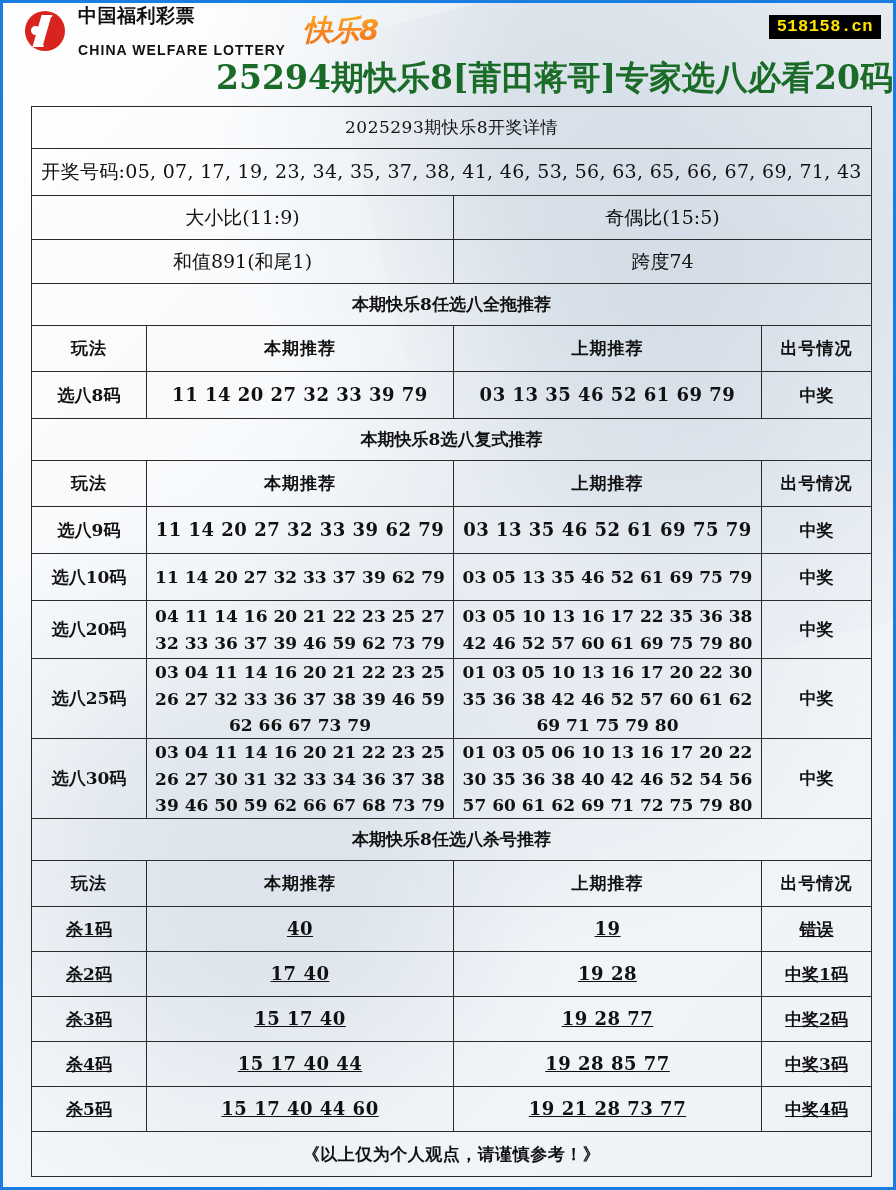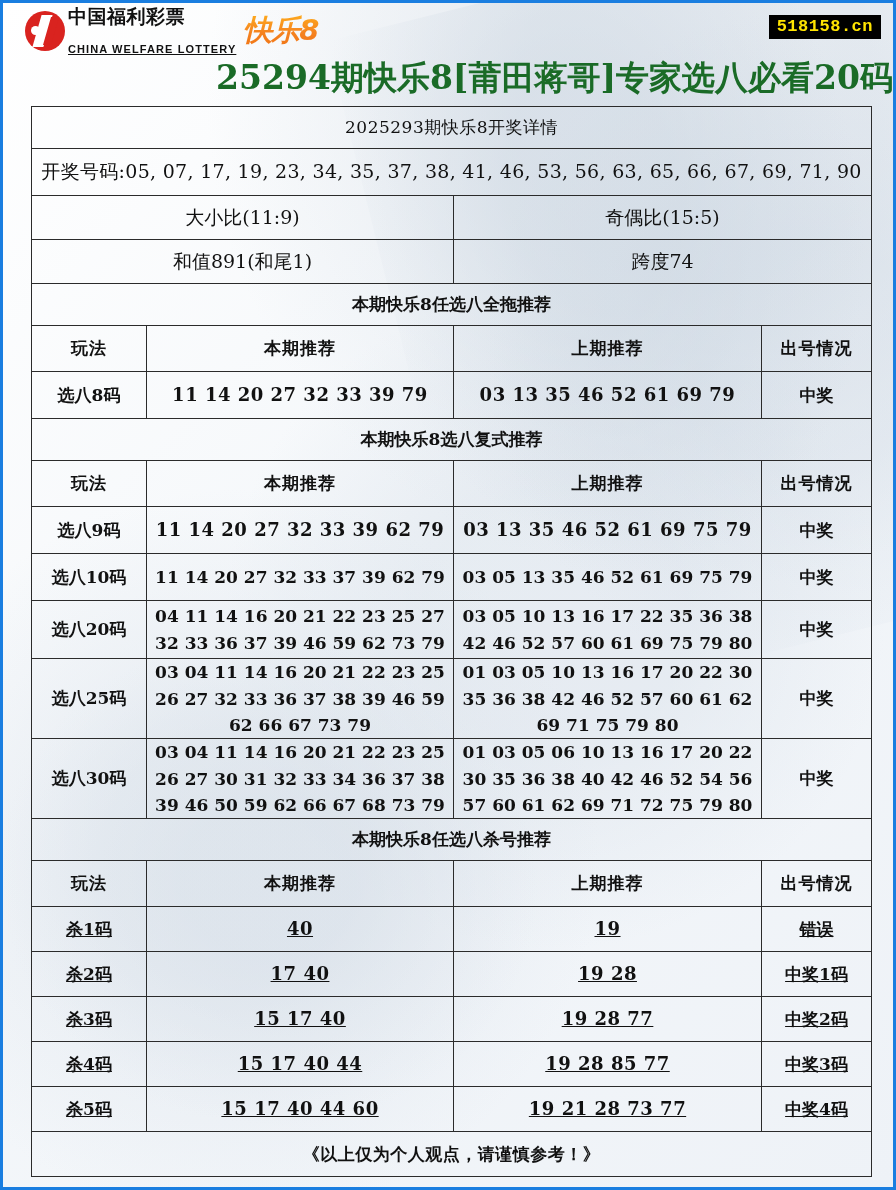--- a/index.html
+++ b/index.html
@@ -55,21 +55,21 @@
   #header {
     position: relative;
     height: 56px;
     padding: 6px 10px 0 22px;
     box-sizing: border-box;
     z-index: 2;
   }
   #brand {
     display: flex;
     align-items: center;
-    gap: 3px;
+    gap: 13px;
     height: 44px;
   }
   
   .cwl-mark {
     width: 40px; height: 40px;
     flex: 0 0 40px;
     position: relative;
   }
   .cwl-mark .disc {
     position: absolute; inset: 0;
@@ -106,26 +106,25 @@
   }
   #brand-cn .cn {
     font-family: "DejaVu Sans", "Liberation Sans", sans-serif;
     font-size: 19px;
     font-weight: bold;
     color: #111111;
     letter-spacing: 0.5px;
   }
   #brand-cn .en {
     font-family: "Liberation Sans", sans-serif;
-    font-size: 11px;
+    font-size: 14px;
     font-weight: bold;
     color: #111111;
     letter-spacing: 1.1px;
     margin-top: 18px;
-    text-decoration: underline;
   }
   #brand-kl8 {
     font-family: "DejaVu Sans", "Liberation Sans", sans-serif;
     font-size: 29px;
     font-weight: bold;
     font-style: italic;
     margin-left: 4px;
     background: linear-gradient(180deg, #ffb21d 0%, #f58220 55%, #ef7212 100%);
     -webkit-background-clip: text;
     background-clip: text;
@@ -279,21 +278,21 @@
           <col class="c2">
           <col class="c3">
           <col class="c4">
       </colgroup>
       <tbody>
 
         <tr>
           <td class="section" colspan="4">2025293期快乐8开奖详情</td>
         </tr>
         <tr>
-          <td class="draw-no" colspan="4">开奖号码:05, 07, 17, 19, 23, 34, 35, 37, 38, 41, 46, 53, 56, 63, 65, 66, 67, 69, 71, 90</td>
+          <td class="draw-no" colspan="4">开奖号码:05, 07, 17, 19, 23, 34, 35, 37, 38, 41, 46, 53, 56, 63, 65, 66, 67, 69, 71, 43</td>
         </tr>
         <tr>
           <td class="stat" colspan="2">大小比(11:9)</td>
           <td class="stat" colspan="2">奇偶比(15:5)</td>
         </tr>
         <tr>
           <td class="stat" colspan="2">和值891(和尾1)</td>
           <td class="stat" colspan="2">跨度74</td>
         </tr>
 

